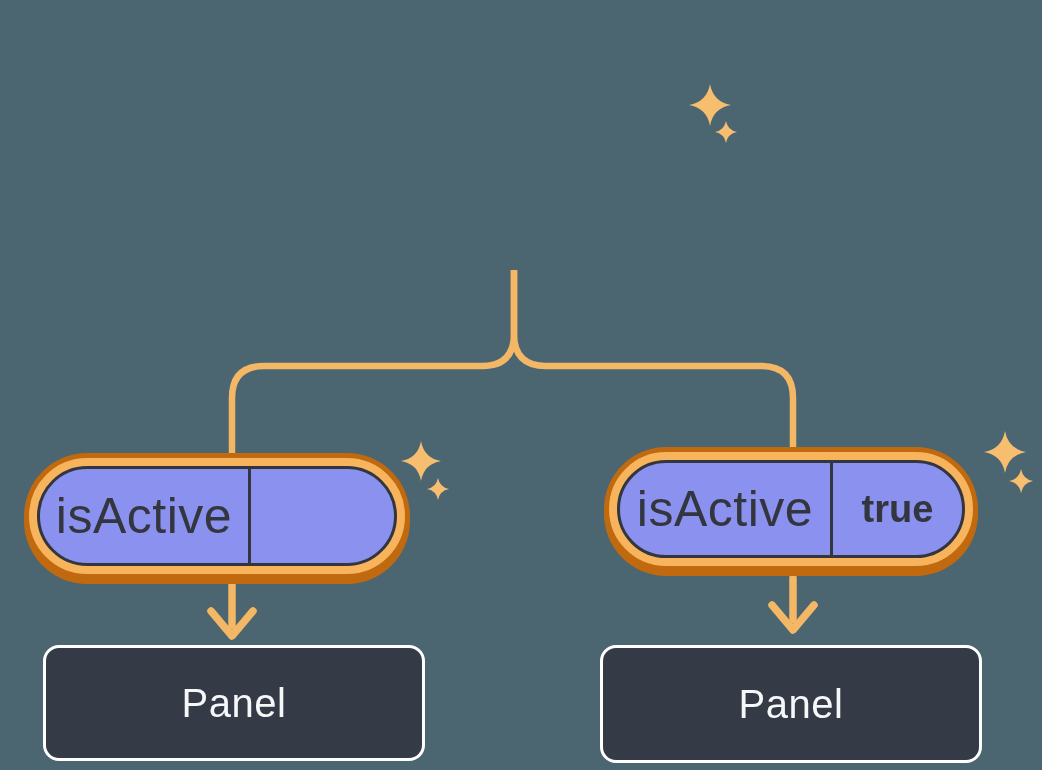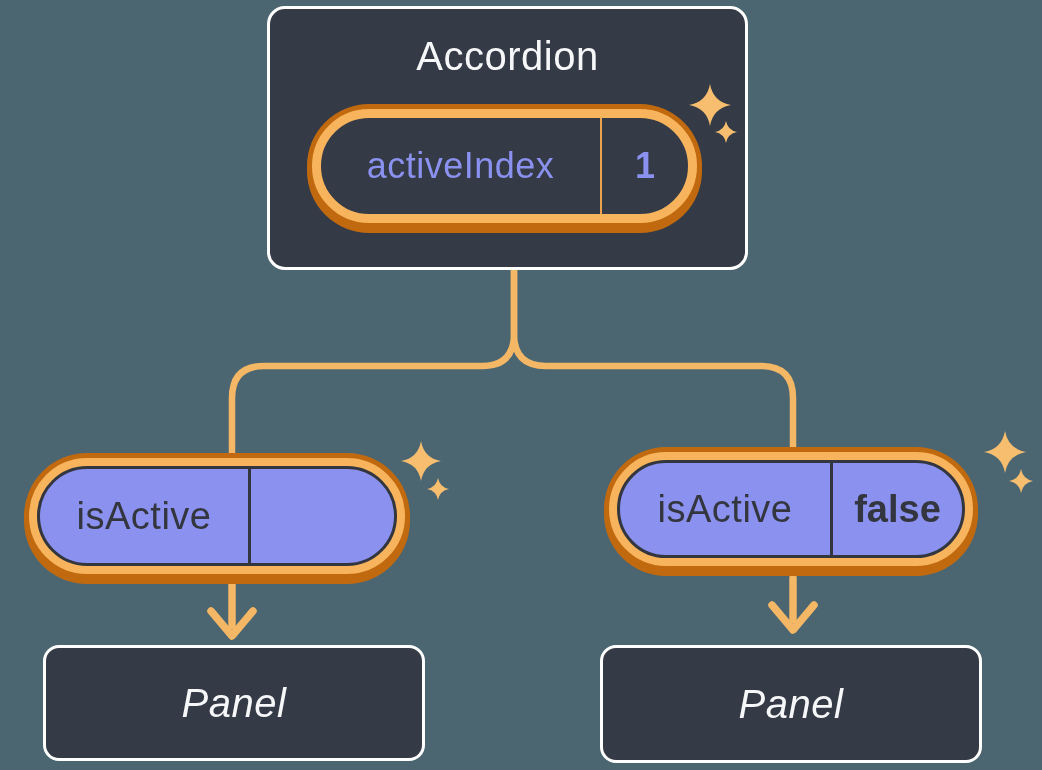--- a/index.html
+++ b/index.html
@@ -42,32 +42,32 @@
   .root-pill .prop-value{font-size:36px;font-weight:700;color:var(--pill-fill);}
 
   .state-pill{
     position:absolute;z-index:2;border-width:8px;background:var(--ring-light);
   }
   .pill-core{
     box-sizing:border-box;height:100%;border:3px solid var(--text-dark);
     border-radius:999px;background:var(--pill-fill);overflow:hidden;
   }
   .state-pill .cell-name{border-right:3px solid var(--text-dark);}
-  .state-pill .prop-name{font-size:38px;color:var(--text-dark);letter-spacing:.5px;}
+  .state-pill .prop-name{font-size:50px;color:var(--text-dark);letter-spacing:.5px;}
   .state-pill .cell-value{flex:1;}
   .state-pill .prop-value{font-size:38px;font-weight:700;color:var(--text-dark);}
   .pill-left{left:29px;top:458px;width:376px;height:116px;}
   .pill-left .cell-name{width:208px;}
   .pill-right{left:609px;top:452px;width:364px;height:114px;}
   .pill-right .cell-name{width:210px;}
 
   .panel-box{display:flex;align-items:center;justify-content:center;border-radius:16px;}
   .panel-left{left:43px;top:645px;width:382px;height:116px;}
   .panel-right{left:600px;top:645px;width:382px;height:118px;}
-  .panel-label{font-size:40px;font-weight:500;color:var(--text-light);letter-spacing:.5px;font-style:italic;}
+  .panel-label{font-size:40px;font-weight:500;color:var(--text-light);letter-spacing:.5px;}
 
   .sparkles{position:absolute;z-index:4;}
   .sparkles path{fill:var(--sparkle);}
 </style>
 </head>
 <body>
 
 <div class="stage">
 
   <svg class="wires" width="1042" height="770" viewBox="0 0 1042 770">
@@ -76,52 +76,39 @@
       <path d="M514,270 L514,334 Q514,366 546,366 L761,366 Q793,366 793,398 L793,451"></path>
     </g>
     <g stroke="#F3B765" stroke-width="7.5" fill="none" stroke-linecap="round" stroke-linejoin="round">
       <path d="M232,585 L232,626"></path>
       <path d="M211,611 L232,636 L253,611"></path>
       <path d="M793,578 L793,620"></path>
       <path d="M772,605 L793,630 L814,605"></path>
     </g>
   </svg>
 
-  <div class="component-box root-box">
-    <div class="component-title">Accordion</div>
-    <div class="pill root-pill">
-      <div class="pill-row">
-        <div class="cell cell-name">
-          <span class="prop-name">activeIndex</span>
-        </div>
-        <div class="cell cell-value">
-          <span class="prop-value">1</span>
-        </div>
-      </div>
-    </div>
-  </div>
 
   <div class="pill state-pill pill-left">
     <div class="pill-core">
       <div class="pill-row">
         <div class="cell cell-name">
           <span class="prop-name">isActive</span>
         </div>
       </div>
     </div>
   </div>
 
   <div class="pill state-pill pill-right">
     <div class="pill-core">
       <div class="pill-row">
         <div class="cell cell-name">
           <span class="prop-name">isActive</span>
         </div>
         <div class="cell cell-value">
-          <span class="prop-value">false</span>
+          <span class="prop-value">true</span>
         </div>
       </div>
     </div>
   </div>
 
   <div class="component-box panel-box panel-left">
     <span class="panel-label">Panel</span>
   </div>
   <div class="component-box panel-box panel-right">
     <span class="panel-label">Panel</span>

